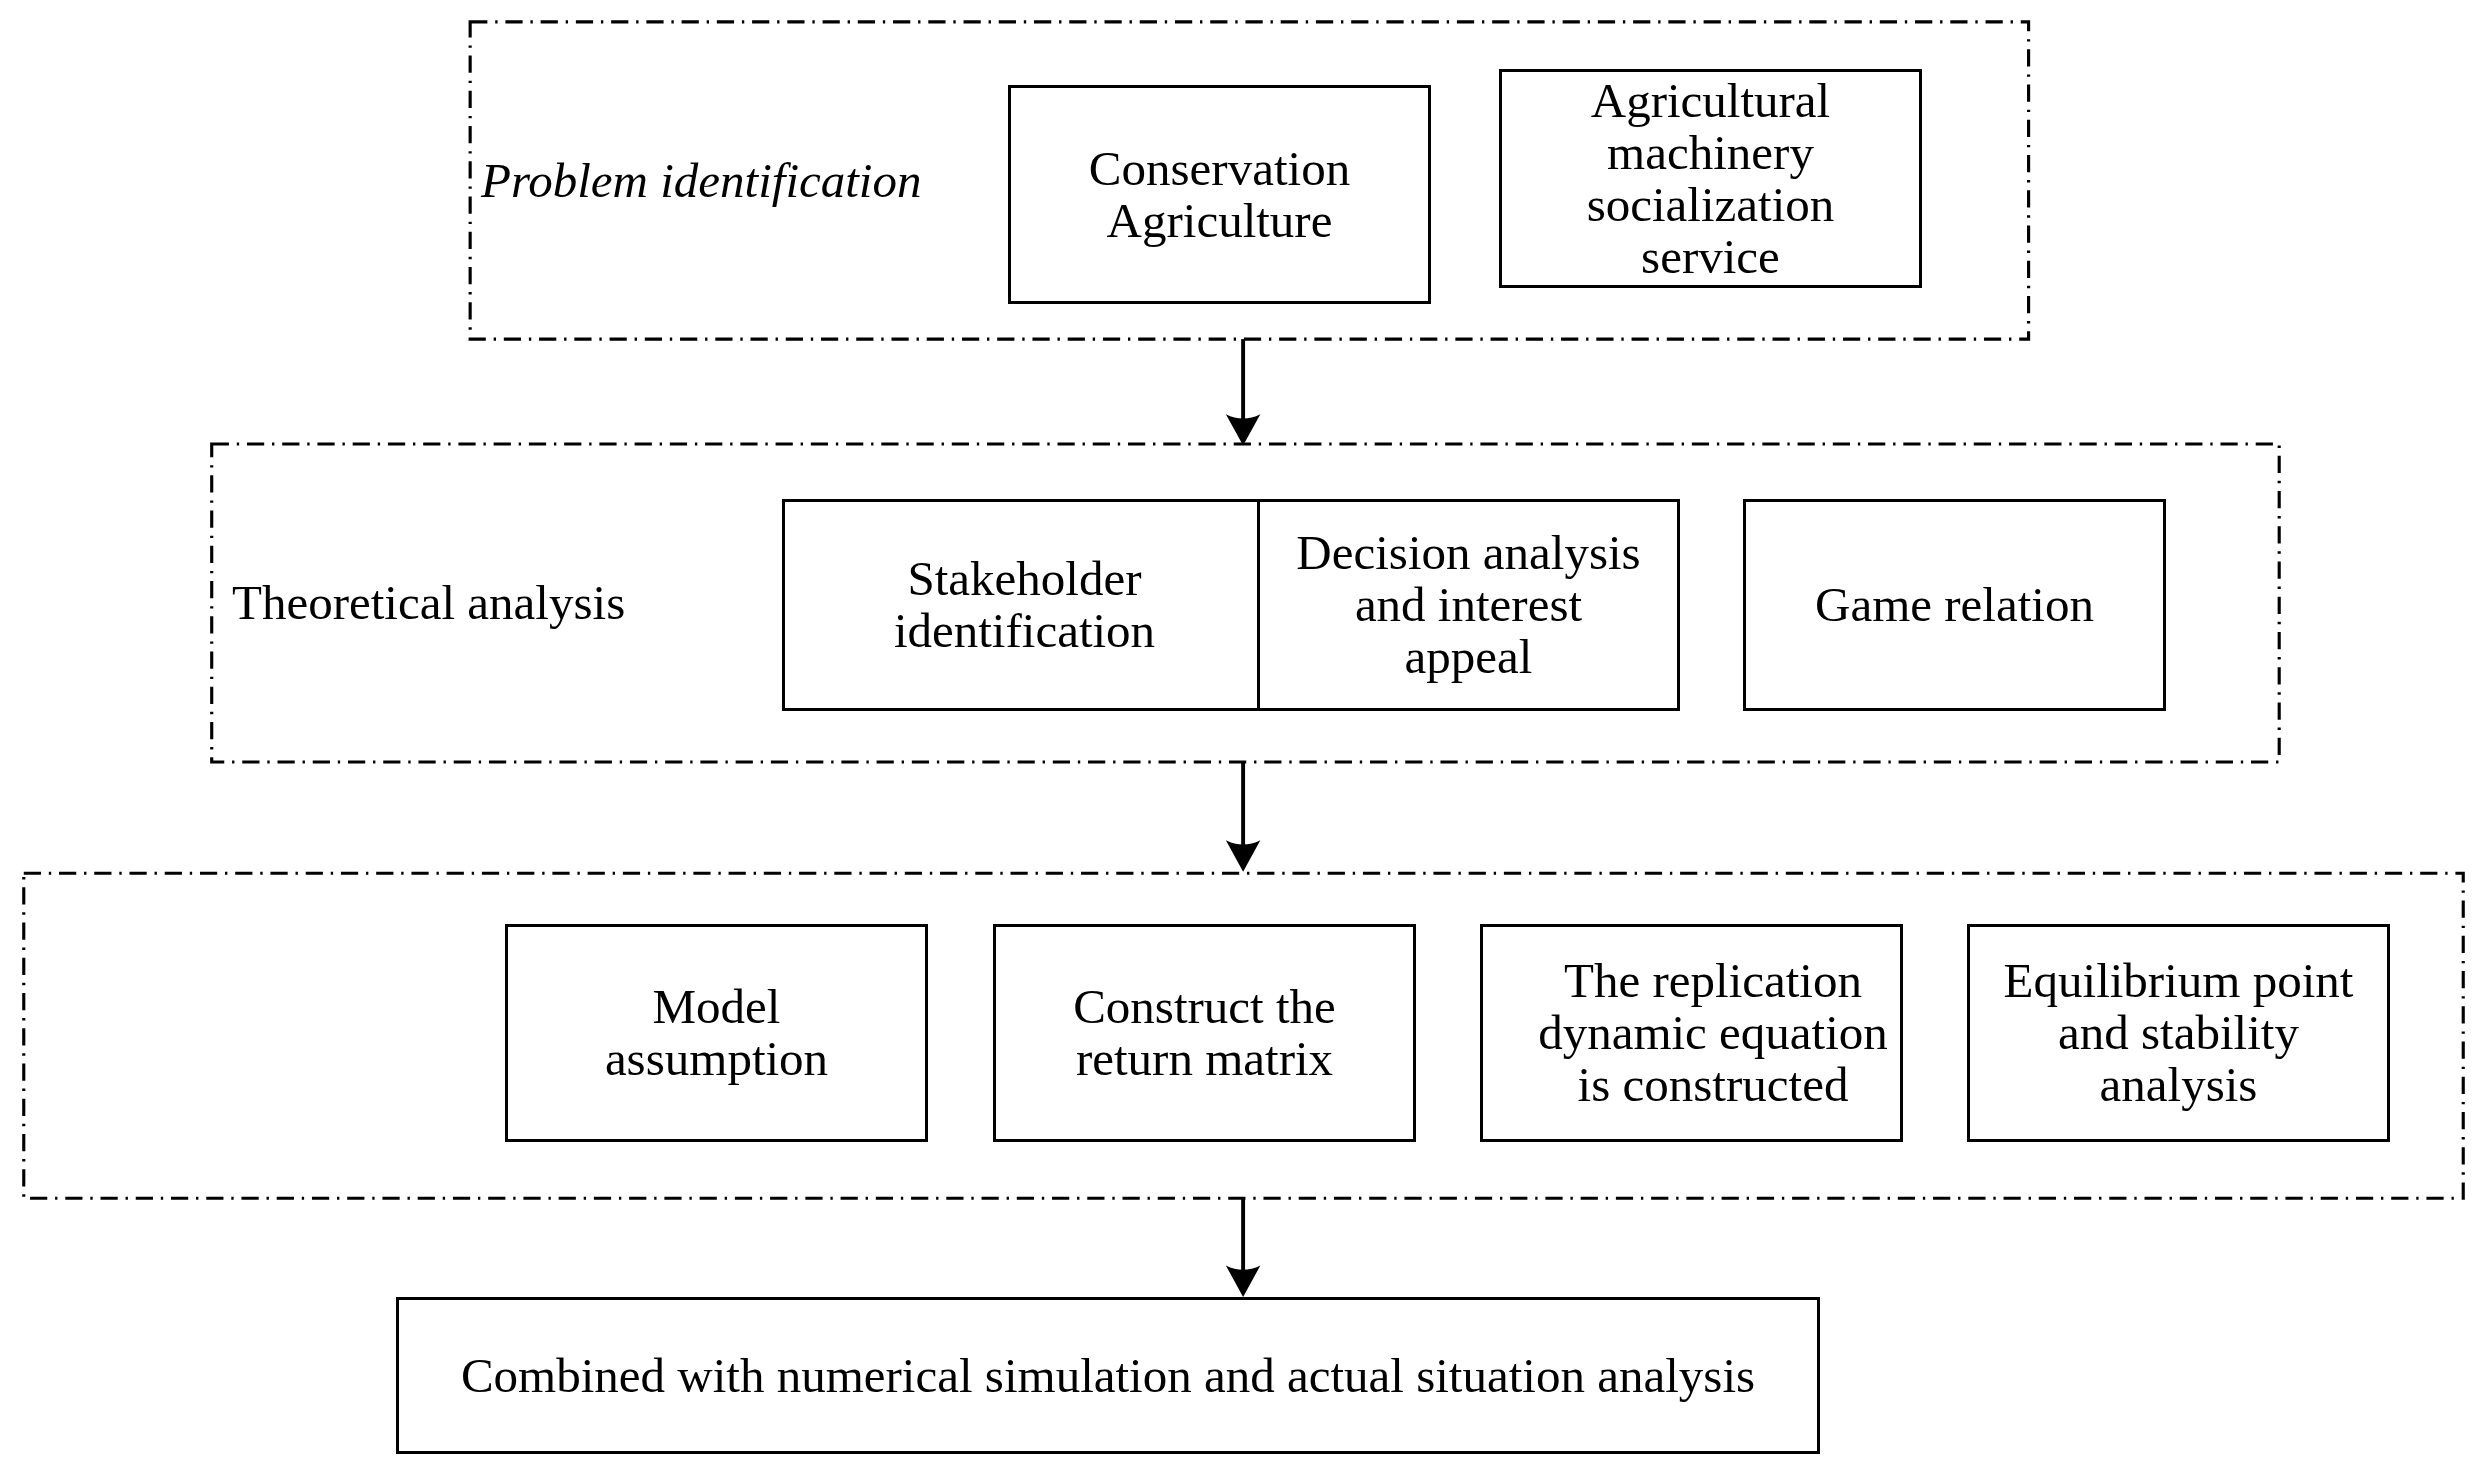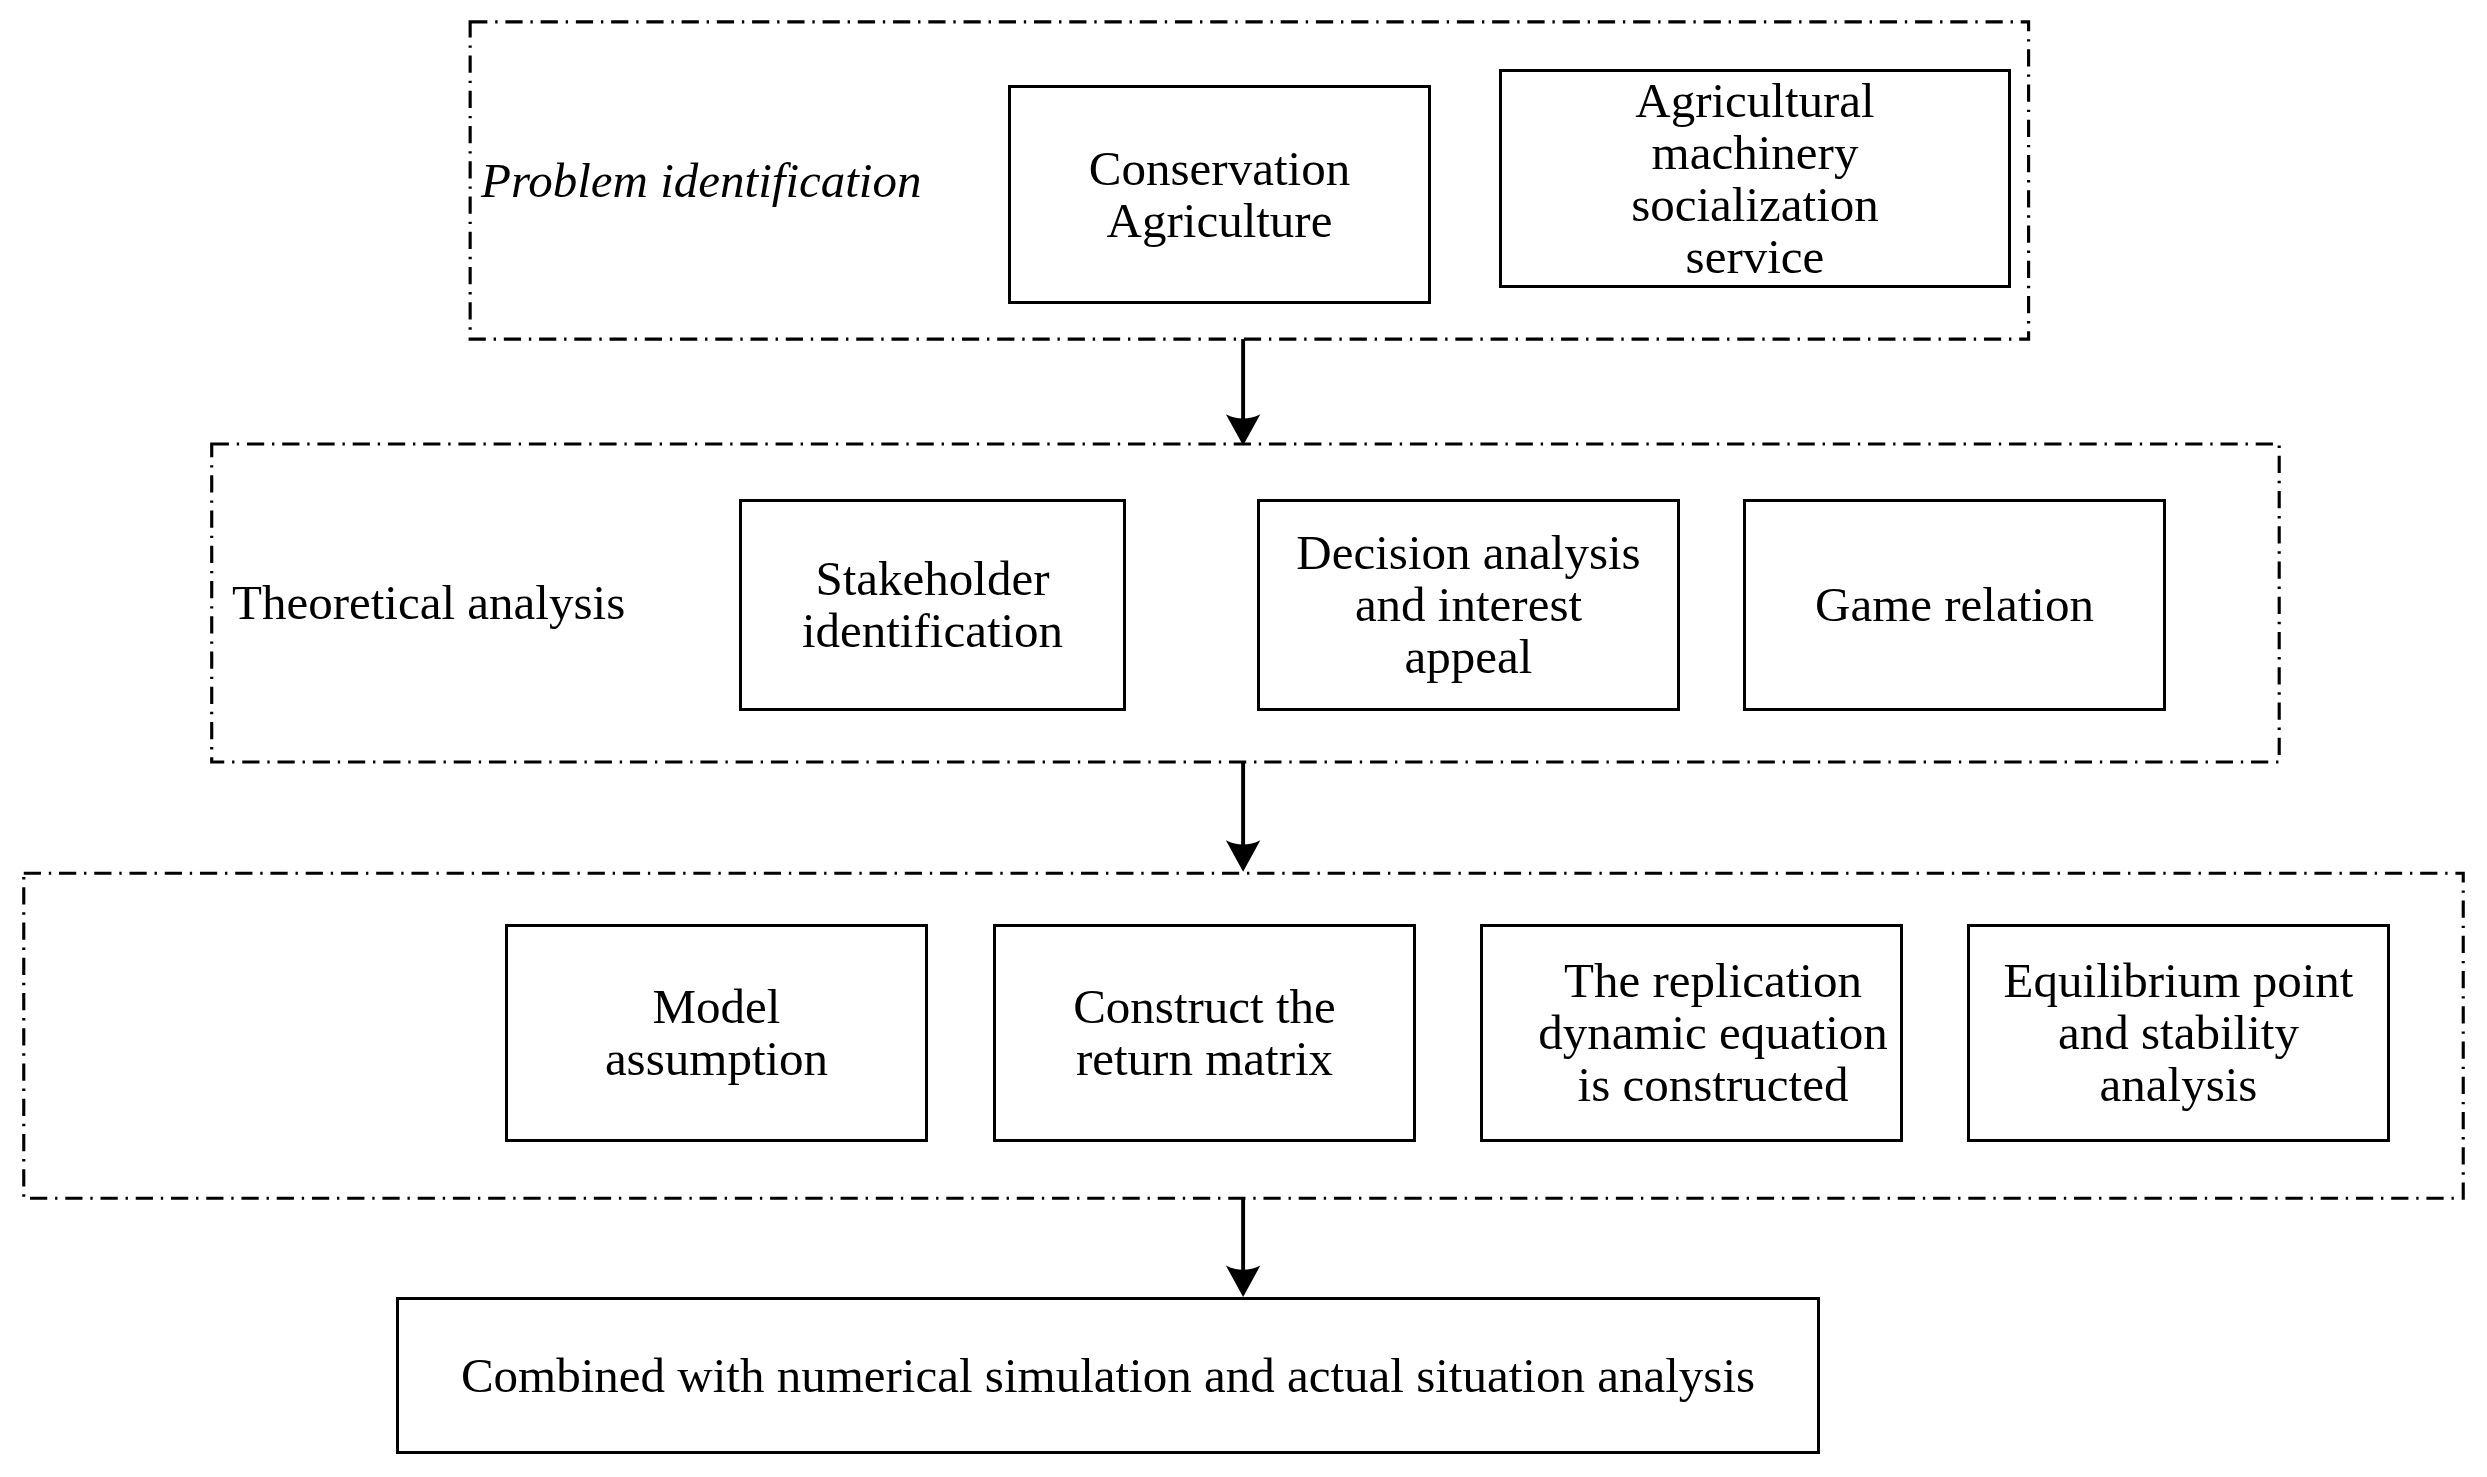--- a/index.html
+++ b/index.html
@@ -71,26 +71,26 @@
       <line x1="1587" y1="1530" x2="1587" y2="1624" stroke="#000000" stroke-width="5"></line>
       <path d="M1587,1656 L1565,1616 Q1587,1627 1609,1616 Z" fill="#000000"></path>
     </g>
   </svg>
 
   <div class="glabel" style="left:481px; top:22px; height:317px; width:525px;font-style:italic;">Problem identification</div>
   <div class="glabel" style="left:232px; top:444px; height:318px; width:541px;">Theoretical analysis</div>
 
   <div class="node" style="left:1008px; top:69px; width:423px; height:219px;margin-top:16px;">Conservation
 Agriculture</div>
-  <div class="node" style="left:1499px; top:69px; width:512px; height:219px;">Agricultural
+  <div class="node" style="left:1499px; top:69px; width:423px; height:219px;">Agricultural
 machinery
 socialization
 service</div>
 
-  <div class="node" style="left:739px; top:499px; width:387px; height:212px;">Stakeholder
+  <div class="node" style="left:782px; top:499px; width:485px; height:212px;">Stakeholder
 identification</div>
   <div class="node" style="left:1257px; top:499px; width:423px; height:212px;">Decision analysis
 and interest
 appeal</div>
   <div class="node" style="left:1743px; top:499px; width:423px; height:212px;">Game relation</div>
 
   <div class="node" style="left:505px; top:924px; width:423px; height:218px;">Model
 assumption</div>
   <div class="node" style="left:993px; top:924px; width:423px; height:218px;">Construct the
 return matrix</div>

